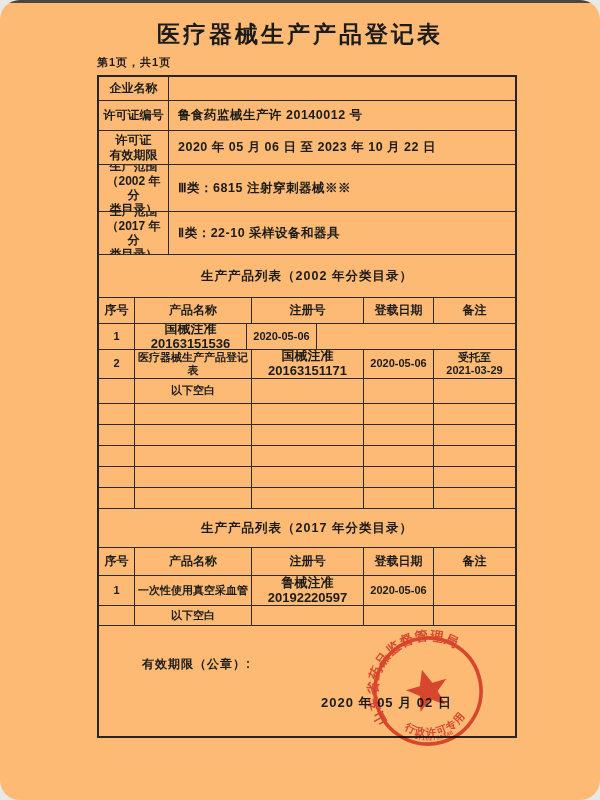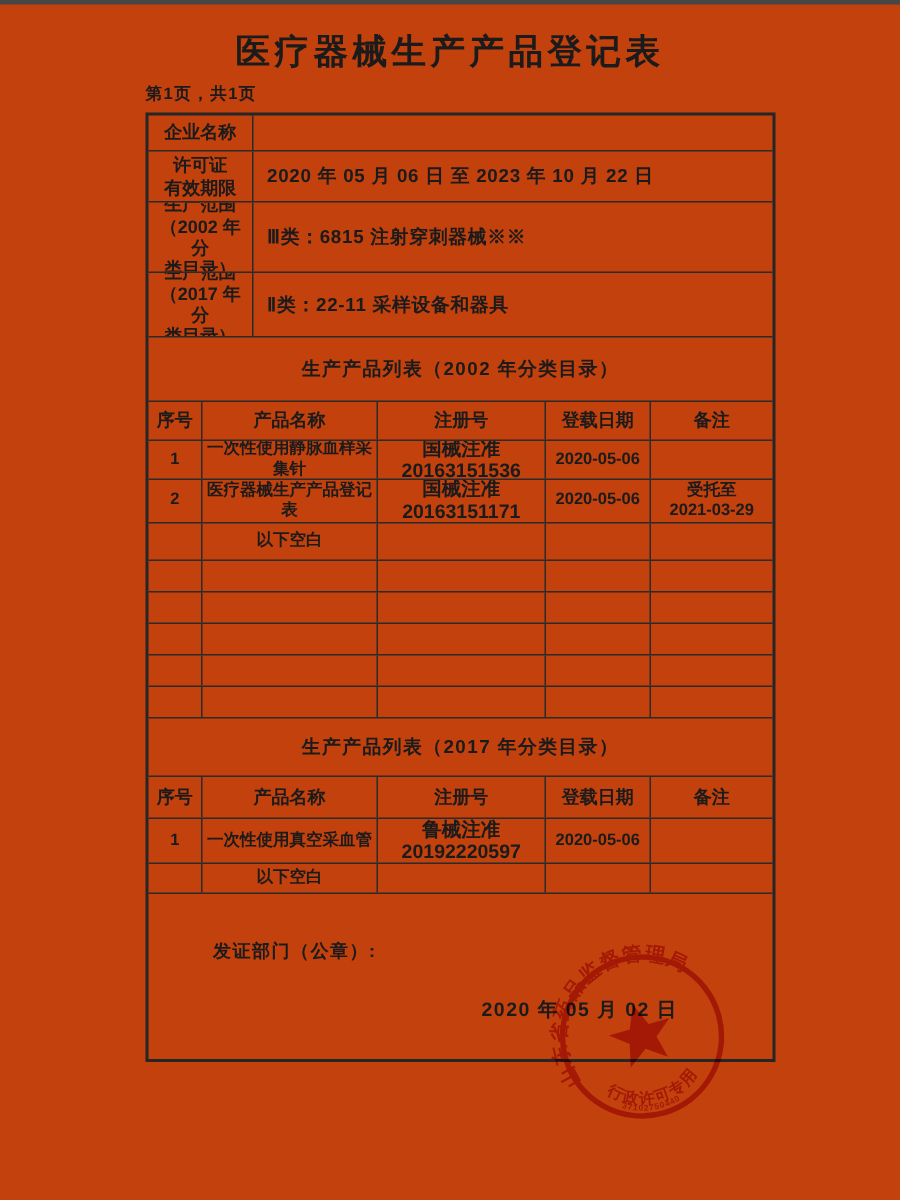--- a/index.html
+++ b/index.html
@@ -1,19 +1,19 @@
 <!DOCTYPE html>
 <html><head>
 <meta charset="utf-8">
 <style>
   html,body{margin:0;padding:0;background:#e8e8e6;}
   .page{
     position:relative;width:600px;height:800px;margin:0 auto;
-    background:#c2410c;overflow:hidden;
-    font-family:"Liberation Sans",sans-serif;color:#1b1b1b;
+    background:#fdba74;overflow:hidden;
+    font-family:"Liberation Sans",sans-serif;color:#1b1b1b;border-radius:20px;
   }
   .scan-edge{position:absolute;top:0;left:0;width:100%;height:3px;background:#474745;}
   .title{
     position:absolute;top:19px;left:0;width:100%;margin:0;
     text-align:center;font-size:23px;font-weight:bold;letter-spacing:3px;
   }
   .page-info{
     position:absolute;top:55px;left:97px;width:420px;
     text-align:left;font-size:11px;font-weight:bold;letter-spacing:1px;
   }
@@ -59,52 +59,54 @@
   <div class="scan-edge"></div>
 
   <h1 class="title">医疗器械生产产品登记表</h1>
   <div class="page-info">第1页，共1页</div>
 
   <div class="form">
 
     <div class="row h24">
       <div class="cell fl bordered">企业名称</div>
     </div>
+    <div class="row h30">
+      <div class="cell fl bordered">许可证编号</div>
+      <div class="cell fv">鲁食药监械生产许 20140012 号</div>
+    </div>
     <div class="row h34">
       <div class="cell fl bordered">许可证
 有效期限</div>
       <div class="cell fv">2020 年 05 月 06 日  至 2023 年 10 月 22 日</div>
     </div>
     <div class="row h47">
       <div class="cell fl bordered">生产范围
 （2002 年分
 类目录）</div>
       <div class="cell fv">Ⅲ类：6815 注射穿刺器械※※</div>
     </div>
     <div class="row h43">
       <div class="cell fl bordered">生产范围
 （2017 年分
 类目录）</div>
-      <div class="cell fv">Ⅱ类：22-11 采样设备和器具</div>
+      <div class="cell fv">Ⅱ类：22-10 采样设备和器具</div>
     </div>
 
     <div class="row h43 section">生产产品列表（2002 年分类目录）</div>
 
     <div class="row h26">
       <div class="cell c1 th bordered">序号</div>
       <div class="cell c2 th bordered">产品名称</div>
       <div class="cell c3 th bordered">注册号</div>
       <div class="cell c4 th bordered">登载日期</div>
       <div class="cell c5 th">备注</div>
     </div>
 
     <div class="row h26">
       <div class="cell c1 bordered">1</div>
-      <div class="cell c2 bordered">一次性使用静脉血样采
-集针</div>
       <div class="cell c3 bordered">国械注准
 20163151536</div>
       <div class="cell c4 bordered">2020-05-06</div>
       <div class="cell c5"></div>
     </div>
     <div class="row h29">
       <div class="cell c1 bordered">2</div>
       <div class="cell c2 bordered">医疗器械生产产品登记表</div>
       <div class="cell c3 bordered">国械注准
 20163151171</div>
@@ -176,21 +178,21 @@
     <div class="row h20">
       <div class="cell c1 bordered"></div>
       <div class="cell c2 bordered">以下空白</div>
       <div class="cell c3 bordered"></div>
       <div class="cell c4 bordered"></div>
       <div class="cell c5"></div>
     </div>
 
     <div class="row h110 last">
       <div class="footer-cell">
-        <span class="issuer">发证部门（公章）:</span>
+        <span class="issuer">有效期限（公章）:</span>
         <span class="issue-date">2020 年 05 月 02 日</span>
       </div>
     </div>
   </div>
 
   <svg class="stamp" viewBox="-90 -90 180 180" xmlns="http://www.w3.org/2000/svg">
     <defs>
       <path id="arcTop" d="M -47.5 18 A 50.8 50.8 0 1 1 47.5 18" fill="none"></path>
       <path id="arcBottom" d="M -33 30 A 44 44 0 0 0 33 30" fill="none"></path>
       <path id="arcSerial" d="M -26 42 A 49 49 0 0 0 26 42" fill="none"></path>

